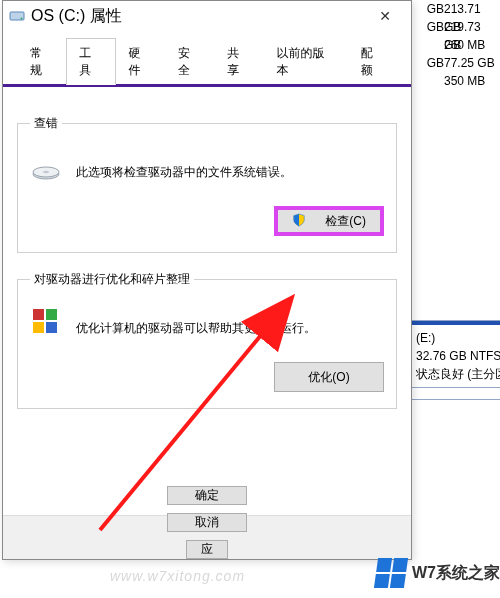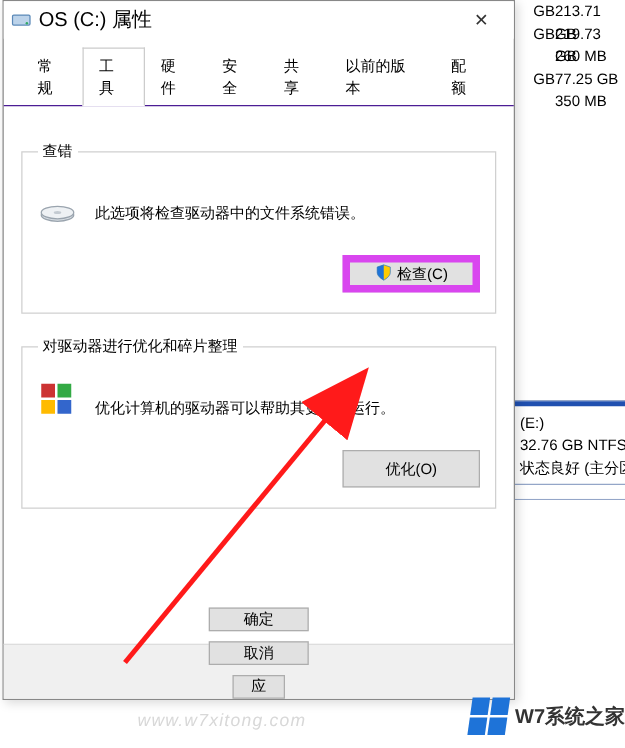--- a/index.html
+++ b/index.html
@@ -51,21 +51,21 @@
   }
   .titlebar .title-text { flex: 1; font-size: 16px; color: #000; }
   .titlebar .close-btn {
     width: 40px; height: 28px;
     display: flex; align-items: center; justify-content: center;
     font-size: 14px; color: #333;
   }
 
   .tabs {
     display: flex;
-    border-bottom: 1px solid #4c1d95;
+    border-bottom: 3px solid #4c1d95;
     padding: 0 14px;
     margin-top: 6px;
     position: relative;
   }
   .tab {
     padding: 6px 12px 5px;
     font-size: 12px;
     color: #000;
     border: 1px solid transparent;
     border-bottom: none;
@@ -122,21 +122,21 @@
     background: #e1e1e1;
     border: 1px solid #adadad;
     font-size: 12px;
     display: inline-flex;
     align-items: center;
     justify-content: center;
     gap: 4px;
     padding: 0 14px;
     cursor: pointer;
   }
-  .win-btn.bordered { border: 6px solid #d946ef; }
+  .win-btn.bordered { border: 4px solid #d946ef; justify-content: space-between; }
 
   .footer {
     position: absolute;
     left: 0; right: 0; bottom: 0;
     height: 44px;
     background: #f0f0f0;
     border-top: 1px solid #ddd;
     display: flex;
     align-items: center;
     justify-content: flex-end;

